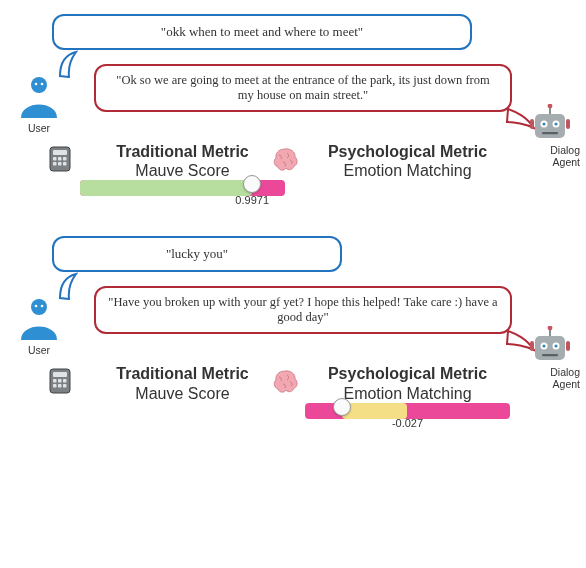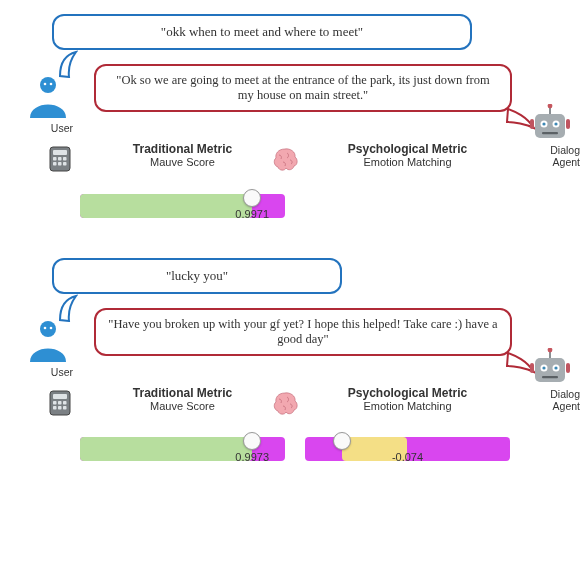--- a/index.html
+++ b/index.html
@@ -56,23 +56,23 @@
   .agent-tail {
     position: absolute;
     right: 36px;
     top: 94px;
     width: 30px;
     height: 22px;
   }
   .user-icon {
     position: absolute;
     top: 60px;
-    left: 9px;
+    left: 0;
     width: 50px;
-    text-align: right;
+    text-align: center;
   }
   .user-icon svg { display: block; margin: 0 auto 2px; }
   .user-label, .agent-label {
     font-size: 10.5px;
     color: #333;
   }
   .agent-icon {
     position: absolute;
     top: 90px;
     right: -8px;
@@ -87,34 +87,34 @@
     margin-top: 2px;
   }
   .metric {
     flex: 1;
     position: relative;
   }
   .metric-header {
     text-align: center;
     line-height: 1.2;
   }
-  .metric-title { font-weight: bold; font-size: 12px; }
-  .metric-sub { font-size: 11px; }
+  .metric-title { font-weight: bold; font-size: 16px; }
+  .metric-sub { font-size: 16px; }
   .metric-icon {
     position: absolute;
     left: -34px;
     top: 4px;
     width: 28px;
     height: 26px;
   }
   .slider {
     position: relative;
-    margin-top: 24px;
-    height: 24px;
-    background: #d946ef;
+    margin-top: 0;
+    height: 16px;
+    background: #ec4899;
     border-radius: 4px;
   }
   .slider-fill {
     position: absolute;
     top: 0;
     bottom: 0;
     border-radius: 4px;
   }
   .slider-fill.green { background: #B7DE9E; }
   .slider-fill.yellow { background: #F4DF86; }
@@ -228,39 +228,34 @@
 
     <div class="metrics">
       <div class="metric">
         <svg class="metric-icon" viewBox="0 0 24 26">
             <use href="#sym-calc"></use>
           </svg>
         <div class="metric-header">
           <div class="metric-title">Traditional Metric</div>
           <div class="metric-sub">Mauve Score</div>
         </div>
-        <div class="slider">
-          <div class="slider-fill green" style="left:0%;width:84%"></div>
-          <div class="slider-knob" style="left:84%"></div>
-          <div class="slider-val" style="left:84%">0.9973</div>
-        </div>
       </div>
 
       <div class="metric">
         <svg class="metric-icon" viewBox="0 0 28 26">
             <use href="#sym-brain"></use>
           </svg>
         <div class="metric-header">
           <div class="metric-title">Psychological Metric</div>
           <div class="metric-sub">Emotion Matching</div>
         </div>
         <div class="slider">
           <div class="slider-fill yellow" style="left:18%;width:32%"></div>
           <div class="slider-knob" style="left:18%"></div>
-          <div class="slider-val" style="left:50%">-0.074</div>
+          <div class="slider-val" style="left:50%">-0.027</div>
         </div>
       </div>
     </div>
   </div>
   </div>
 
 <svg width="0" height="0" style="position:absolute">
   <defs>
     <g id="sym-user">
       <circle cx="20" cy="11" r="8" fill="#2E8FD3"></circle>

